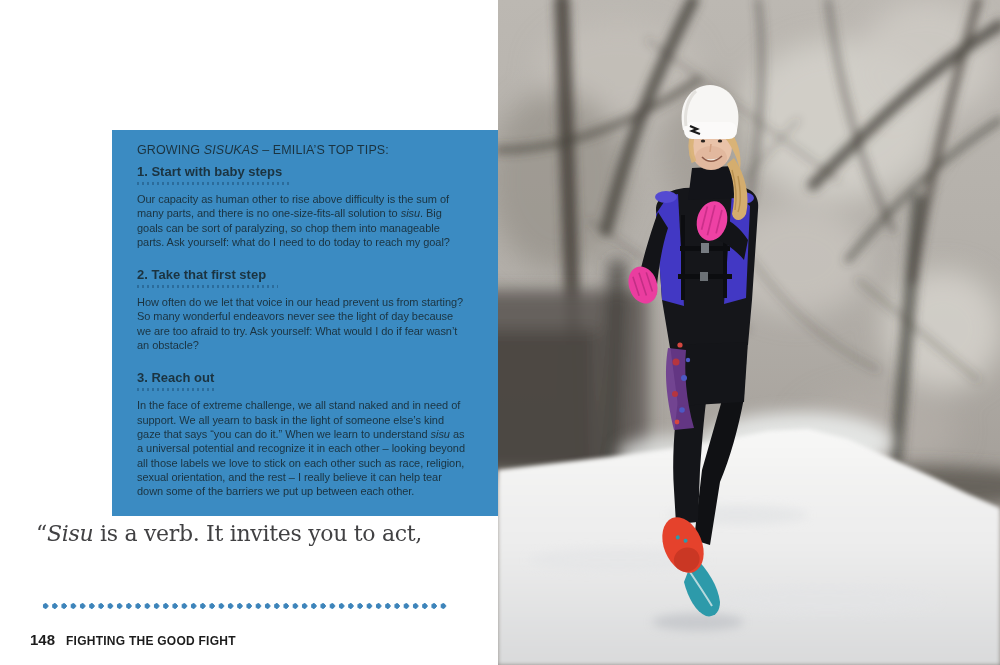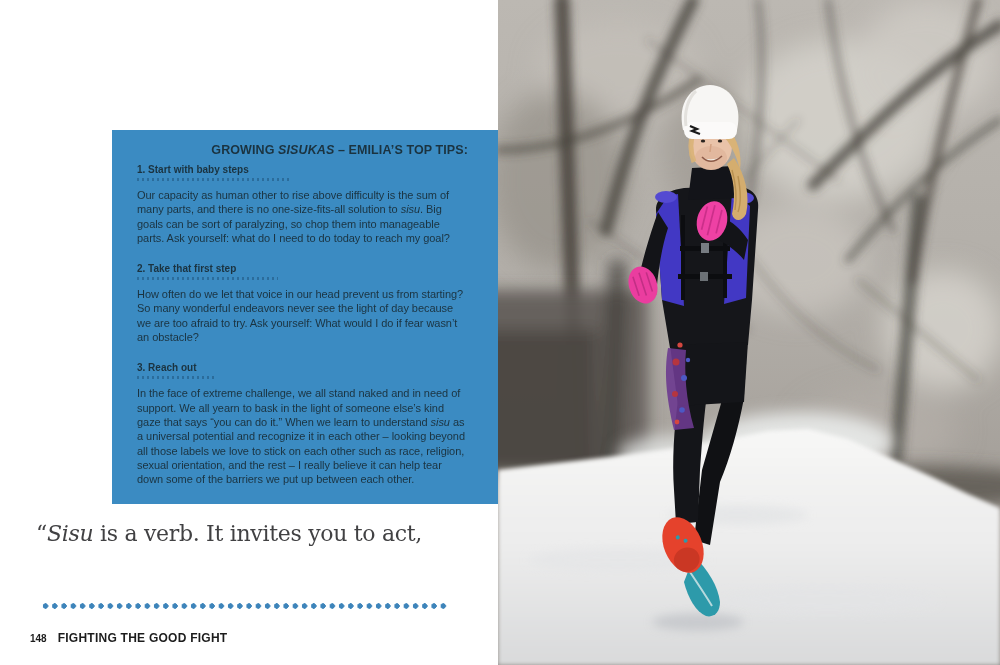--- a/index.html
+++ b/index.html
@@ -14,41 +14,41 @@
   body{
     width:1000px;height:665px;position:relative;overflow:hidden;
     background:#ffffff;font-family:"Liberation Sans",sans-serif;
   }
   
   .tips-box{
     position:absolute;left:112px;top:130px;width:386px;min-height:370px;
     background:var(--box-blue);box-sizing:border-box;
     padding:13px 30px 18px 25px;color:var(--box-text);
   }
-  .box-title{font-size:12.5px;font-weight:bold;letter-spacing:.1px;margin:0 0 7px 0;text-align:right;}
+  .box-title{font-size:12.5px;font-weight:normal;letter-spacing:.1px;margin:0 0 7px 0;}
   .box-title .it{font-style:italic;}
-  .tip-heading{font-size:10px;font-weight:bold;margin:18px 0 3px 0;}
+  .tip-heading{font-size:13px;font-weight:bold;margin:18px 0 3px 0;}
   .tip-heading.first{margin-top:2px;}
   .sep{height:3px;margin:2px 0 7px 0;
     background-image:repeating-linear-gradient(90deg,var(--sep-dots) 0 2px,rgba(0,0,0,0) 2px 5px);}
   .tip-body{font-size:11px;line-height:1.3;margin:0;max-width:334px;letter-spacing:-.05px;}
   .tip-body .it{font-style:italic;}
   .quote{
     position:absolute;left:0;top:516px;width:458px;text-align:center;
     font-family:"DejaVu Serif","Liberation Serif",serif;
     font-size:22px;color:var(--quote-text);line-height:1.62;letter-spacing:-.3px;
   }
   .quote .it{font-style:italic;}
   .dots-line{
     position:absolute;left:42px;top:601px;width:407px;height:10px;
     background-image:radial-gradient(circle at 3.5px 5px,var(--dots-line) 2.5px,rgba(0,0,0,0) 2.9px);
     background-size:9.25px 10px;background-repeat:repeat-x;
   }
   .footer{position:absolute;left:30px;top:631px;display:flex;align-items:baseline;color:var(--footer-text);}
-  .footer .pagenum{font-size:10px;font-weight:bold;margin-right:11px;}
+  .footer .pagenum{font-size:15px;font-weight:bold;margin-right:11px;}
   .footer .booktitle{font-size:12px;font-weight:bold;letter-spacing:.25px;}
   
   .photo{position:absolute;left:498px;top:0;width:502px;height:665px;overflow:hidden;}
   .photo svg{display:block;}
 </style>
 </head>
 <body>
 
 <section class="tips-box">
   <h2 class="box-title"><span>GROWING </span><span class="it">SISUKAS</span><span> – EMILIA’S TOP TIPS:</span></h2>

